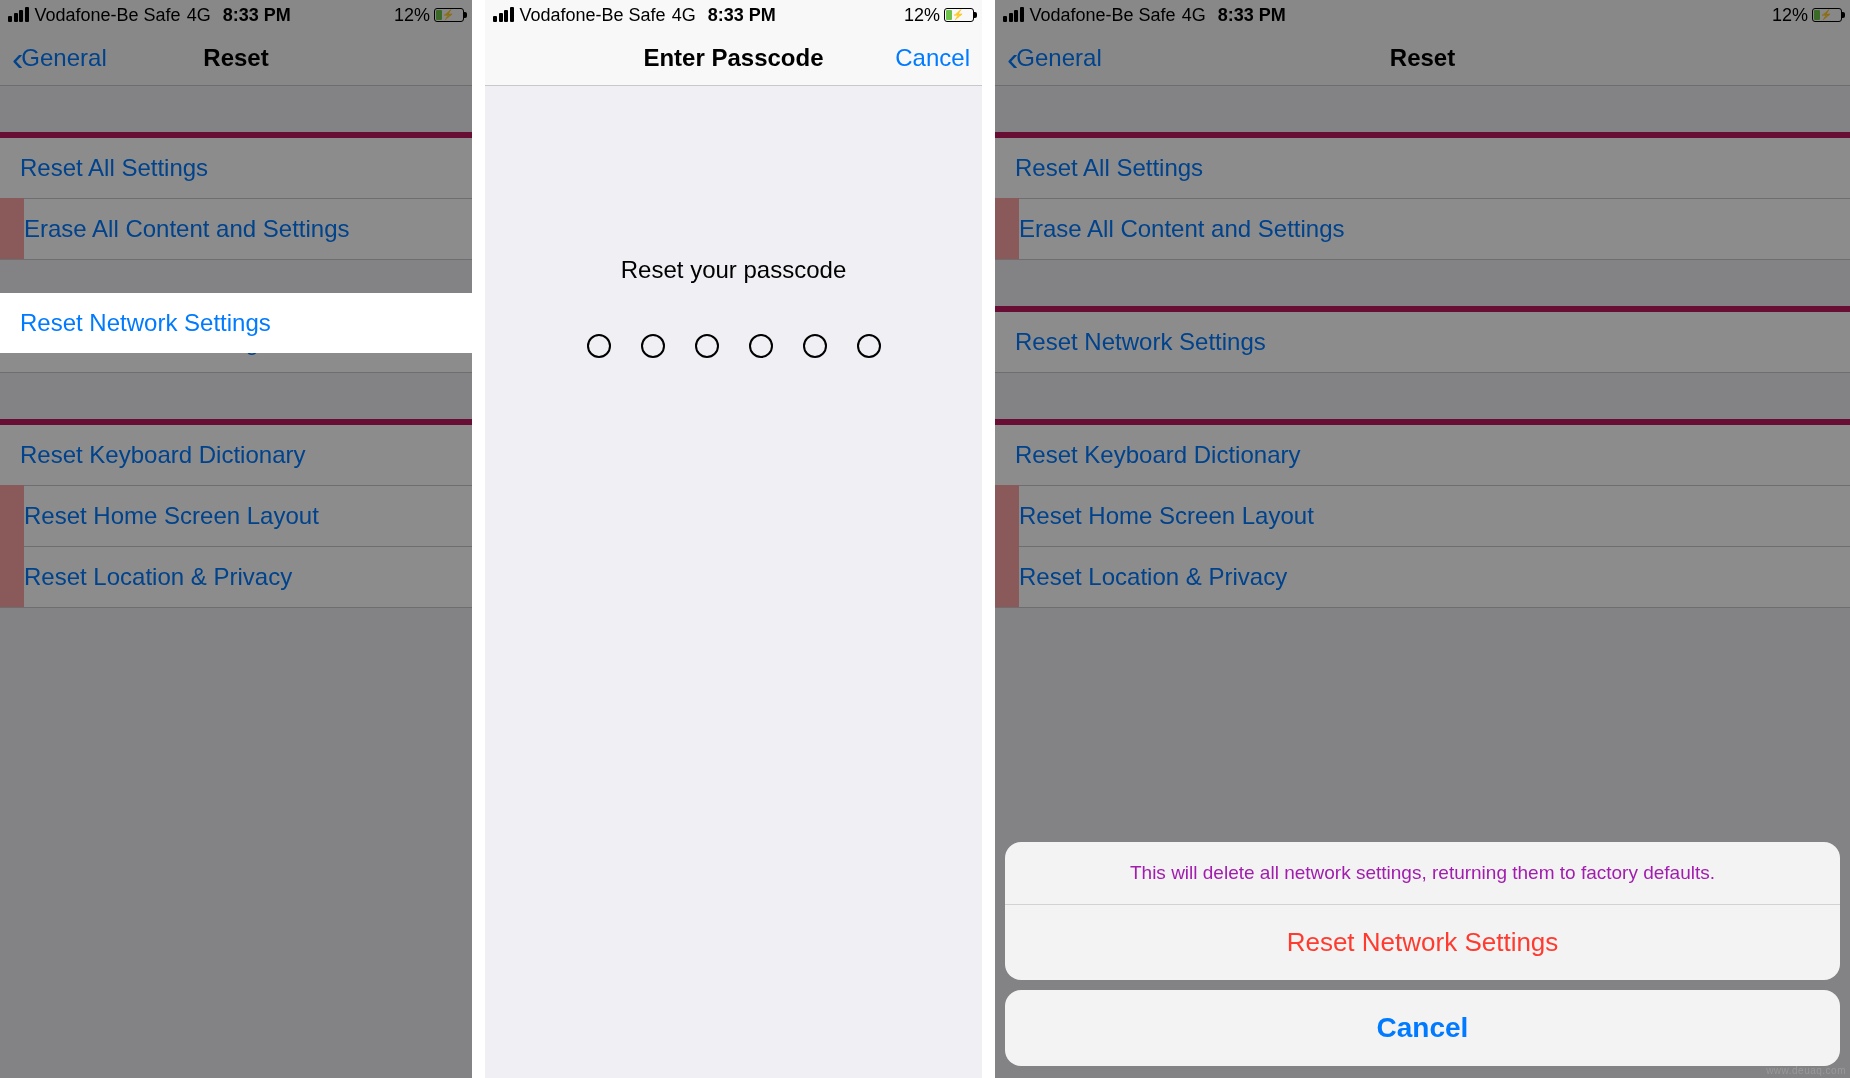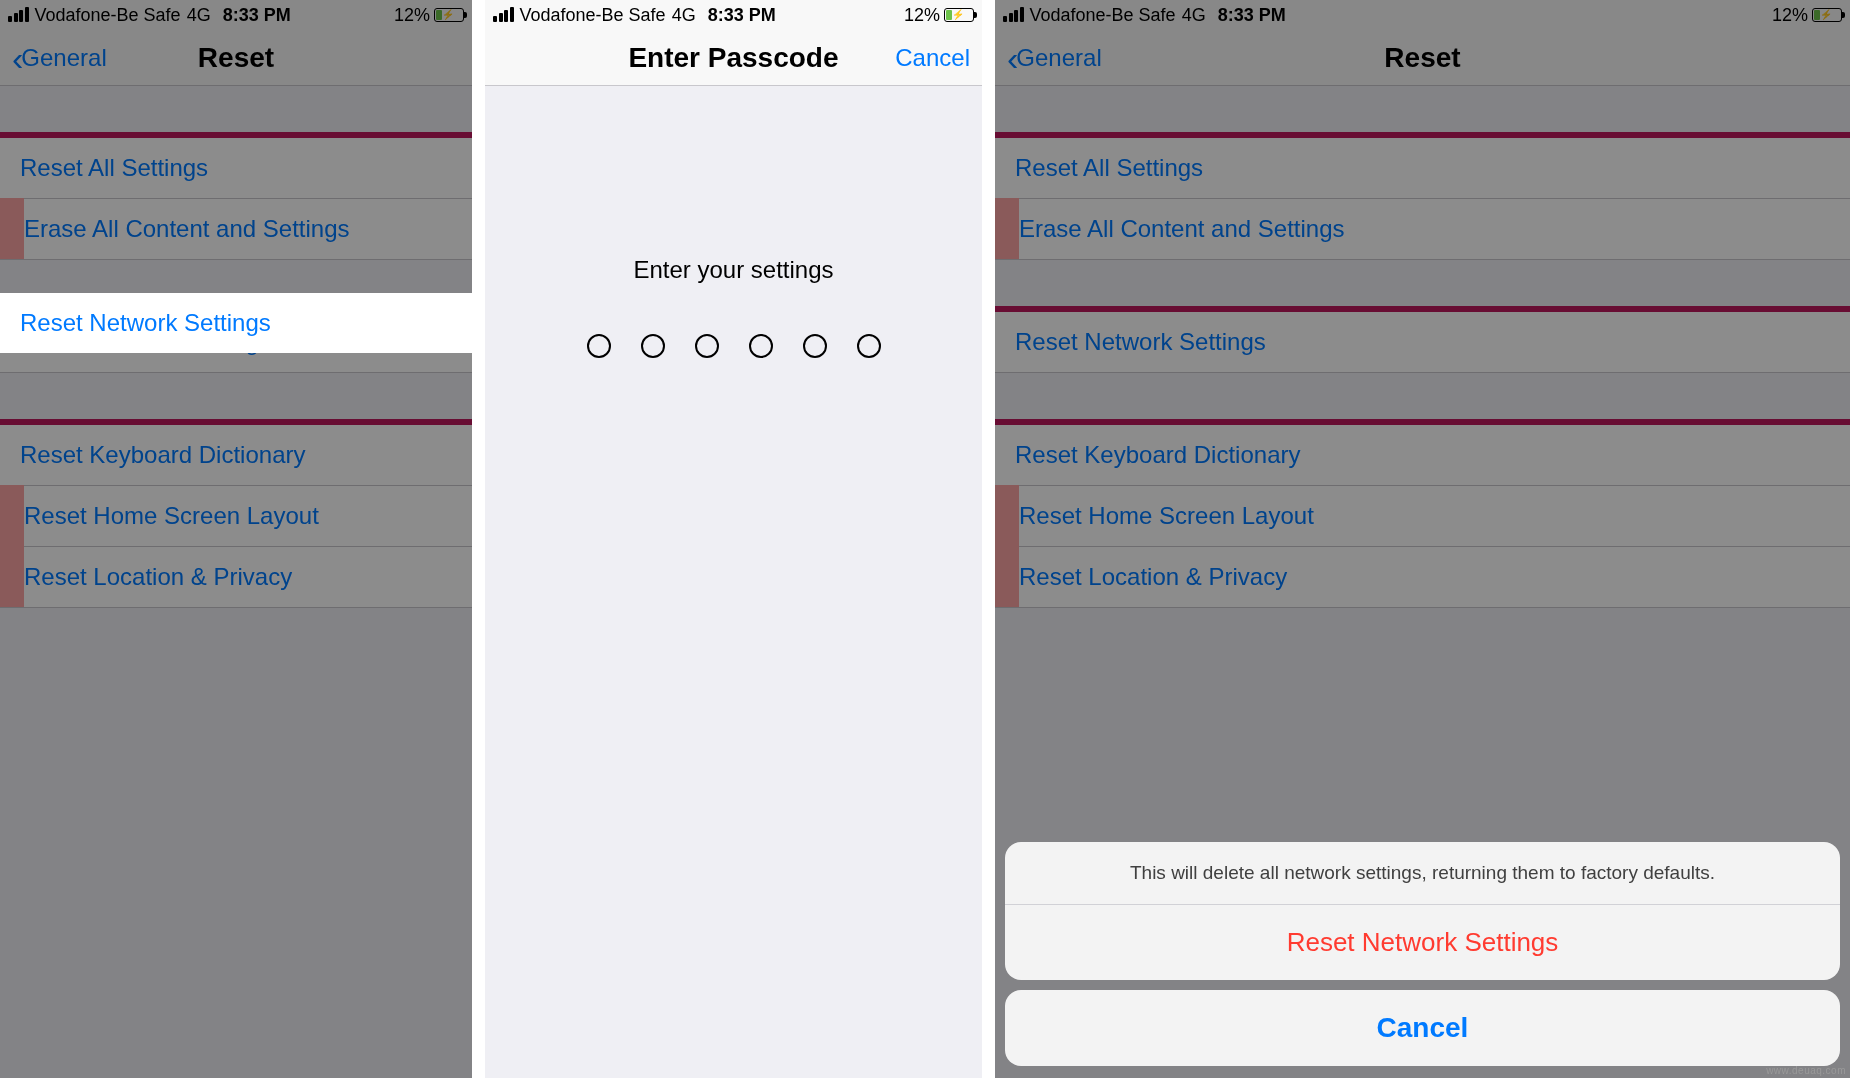--- a/index.html
+++ b/index.html
@@ -54,21 +54,21 @@
       height: 56px;
       display: flex;
       align-items: center;
       padding: 0 12px;
       background: #f8f8f8;
       border-bottom: 1px solid #c8c7cc;
       position: relative;
     }
     .back-btn { display: flex; align-items: center; color: #007aff; font-size: 24px; }
     .chevron-left { font-size: 34px; line-height:1; margin-right: -2px; font-weight:300; }
-    .nav-title { position: absolute; left: 50%; transform: translateX(-50%); font-size: 28px; font-weight: 600; color: #000; }
+    .nav-title { position: absolute; left: 50%; transform: translateX(-50%); font-size: 24px; font-weight: 600; color: #000; }
     .nav-right { margin-left: auto; color: #007aff; font-size: 24px; }
 
     
     .tile-group { background: #fca5a5; border-top: 6px solid #be185d; border-bottom: 1px solid #c8c7cc; }
     .tile {
       padding: 16px 20px;
       font-size: 24px;
       color: #007aff;
       background: #fff;
     }
@@ -110,21 +110,21 @@
     .sheet-group {
       background: rgba(248,248,248,0.96);
       border-radius: 16px;
       overflow: hidden;
       backdrop-filter: blur(10px);
     }
     .sheet-msg {
       padding: 20px 30px;
       text-align: center;
       font-size: 19px;
-      color: #404040;
+      color: #a21caf;
       border-bottom: 1px solid #d1d1d6;
     }
     .sheet-btn {
       padding: 22px;
       text-align: center;
       font-size: 26px;
     }
     .sheet-destructive { color: #ff3b30; }
     .sheet-cancel { color: #007aff; font-weight: 600; font-size: 28px; }
 
@@ -206,21 +206,21 @@
           <span class="battery-fill"></span>
           <span class="bolt">⚡</span>
         </span>
     </div>
   </div>
   <div class="nav-bar">
     <div class="nav-title">Enter Passcode</div>
     <div class="nav-right">Cancel</div>
   </div>
   <div class="passcode-area">
-    <div class="passcode-prompt">Enter your settings</div>
+    <div class="passcode-prompt">Reset your passcode</div>
     <div class="dots">
       <div class="dot"></div>
       <div class="dot"></div>
       <div class="dot"></div>
       <div class="dot"></div>
       <div class="dot"></div>
       <div class="dot"></div>
     </div>
   </div>
 </div>

